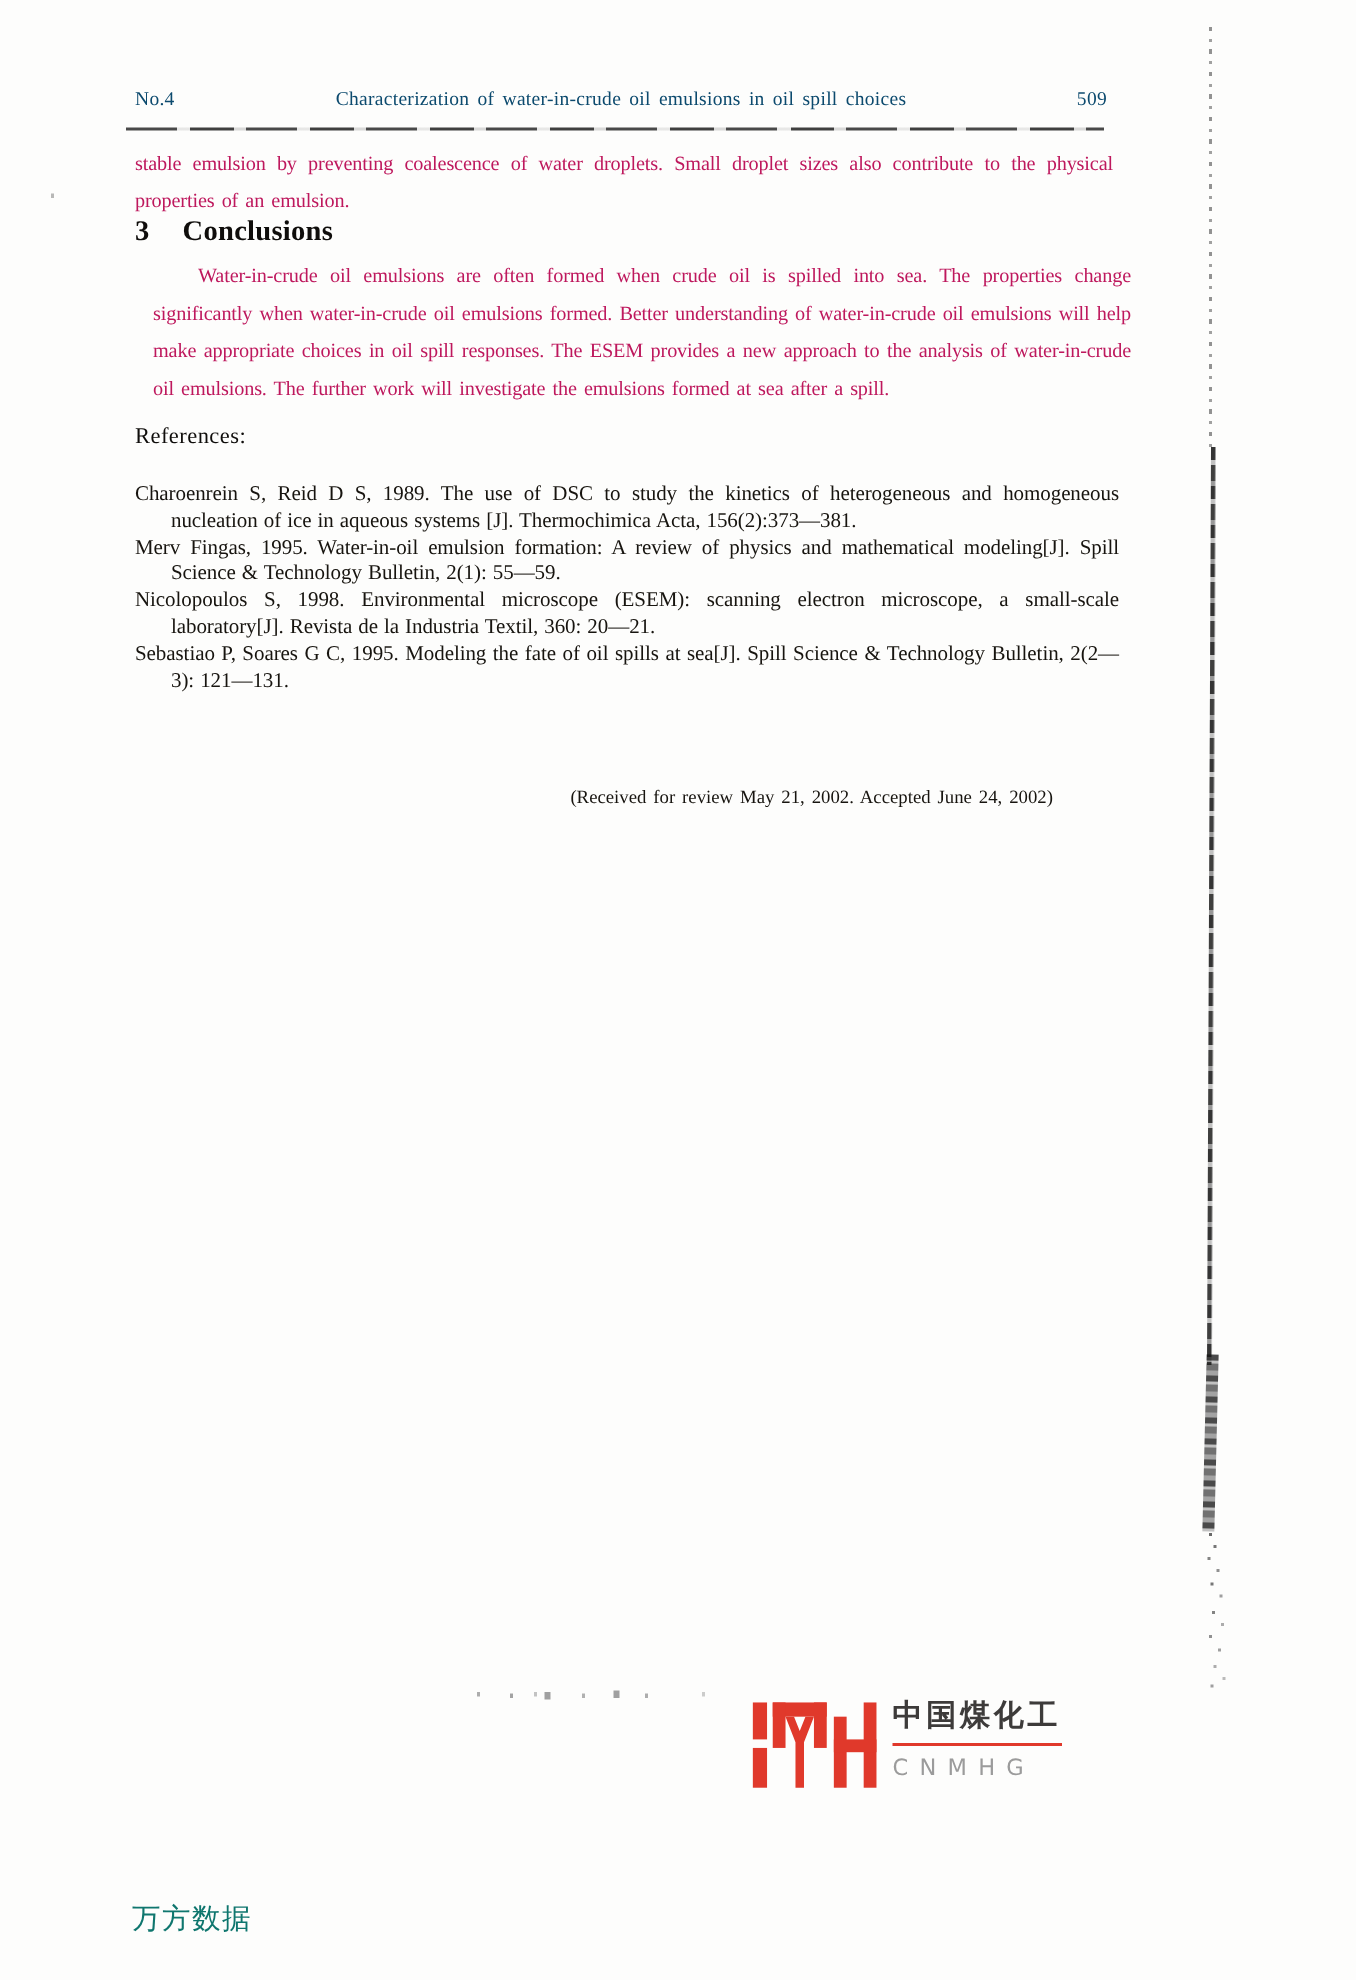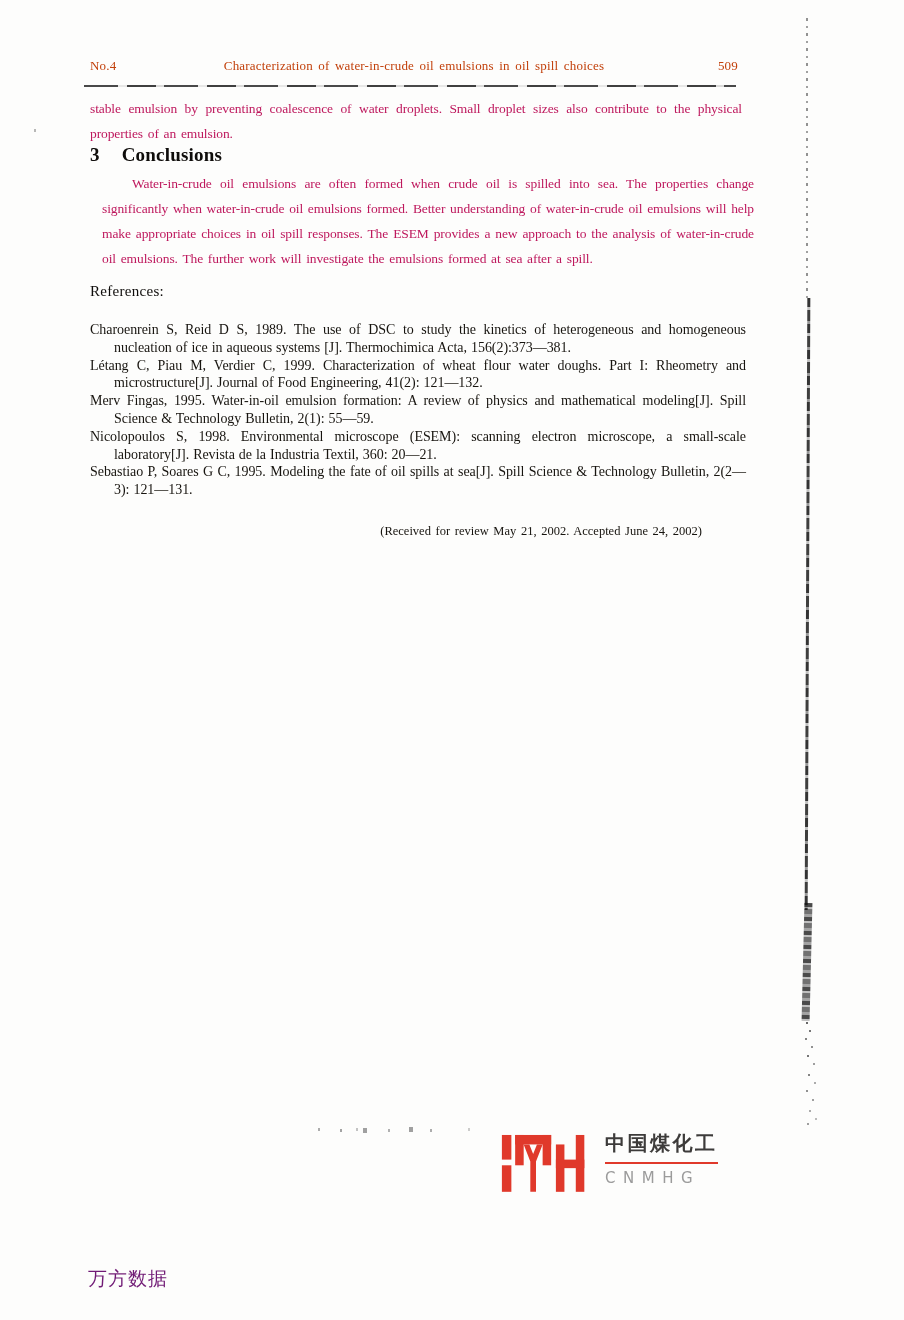--- a/index.html
+++ b/index.html
@@ -9,21 +9,21 @@
     margin:0 auto;
     background:#fdfdfc;
     font-family:"Liberation Serif", serif;
     color:#171513;
     overflow:hidden;
   }
   
   .hdr{
     position:absolute;left:90px;top:58px;width:648px;
     display:flex;align-items:flex-end;
-    font-size:13px;letter-spacing:.2px;color:#c2410c;
+    font-size:13px;letter-spacing:.2px;color:#0c4a6e;
   }
   .hdr .issue{width:70px;text-align:left;}
   .hdr .run-title{flex:1;text-align:center;word-spacing:2px;}
   .hdr .pageno{width:70px;text-align:right;}
   .hdr-rule{
     position:absolute;left:84px;top:85px;width:652px;height:2px;
     background:repeating-linear-gradient(90deg,
       #2a2a2a 0 34px, rgba(42,42,42,.12) 34px 43px,
       #1f1f1f 43px 72px, rgba(42,42,42,.2) 72px 80px);
     filter:blur(.35px);
@@ -90,38 +90,38 @@
     box-shadow:22px 1px 0 #8d8d8d, 38px 0 0 #b5b5b5, 46px 1px 0 1px #8a8a8a,
       70px 1px 0 #9f9f9f, 92px 0 0 1px #8a8a8a, 112px 1px 0 #9a9a9a, 150px 0 0 #c0c0c0;
     opacity:.8;
   }
   .dot-margin{
     position:absolute;left:34px;top:129px;width:2px;height:3px;background:#9a9a9a;opacity:.7;
   }
   
   .watermark{
     position:absolute;left:500px;top:1130px;
-    display:flex;align-items:flex-start;gap:15px;
+    display:flex;align-items:flex-start;gap:5px;
   }
   .wm-mark{display:block;}
   .wm-text{display:flex;flex-direction:column;}
   .wm-cn{
     font-family:"DejaVu Sans",sans-serif;
     font-size:20px;font-weight:600;color:#3d3b3a;letter-spacing:2.5px;
     padding-bottom:5px;border-bottom:2.5px solid #e0392b;
   }
   .wm-en{
     font-family:"DejaVu Sans",sans-serif;
     font-size:15px;font-weight:500;color:#9b9b9b;letter-spacing:7.5px;margin-top:5px;
   }
   
   .wanfang{
     position:absolute;left:88px;top:1266px;
     font-family:"DejaVu Sans",sans-serif;
-    font-size:19px;color:#701a75;letter-spacing:1px;
+    font-size:19px;color:#0f766e;letter-spacing:1px;
   }
 </style>
 </head>
 <body>
 
 <div class="page">
 
   <div class="hdr">
     <span class="issue">No.4</span>
     <span class="run-title">Characterization of water-in-crude oil emulsions in oil spill choices</span>
@@ -131,21 +131,20 @@
 
   <p class="para para-intro">stable emulsion by preventing coalescence of water droplets. Small droplet sizes also contribute to the physical properties of an emulsion.</p>
 
   <h2 class="sec-h"><span class="sec-num">3</span><span>Conclusions</span></h2>
 
   <p class="para para-conc">Water-in-crude oil emulsions are often formed when crude oil is spilled into sea. The properties change significantly when water-in-crude oil emulsions formed. Better understanding of water-in-crude oil emulsions will help make appropriate choices in oil spill responses. The ESEM provides a new approach to the analysis of water-in-crude oil emulsions. The further work will investigate the emulsions formed at sea after a spill.</p>
 
   <h2 class="refs-h">References:</h2>
   <div class="refs">
     <p class="ref">Charoenrein S, Reid D S, 1989. The use of DSC to study the kinetics of heterogeneous and homogeneous nucleation of ice in aqueous systems [J]. Thermochimica Acta, 156(2):373—381.</p>
-    <p class="ref">Létang C, Piau M, Verdier C, 1999. Characterization of wheat flour water doughs. Part I: Rheometry and microstructure[J]. Journal of Food Engineering, 41(2): 121—132.</p>
     <p class="ref">Merv Fingas, 1995. Water-in-oil emulsion formation: A review of physics and mathematical modeling[J]. Spill Science &amp; Technology Bulletin, 2(1): 55—59.</p>
     <p class="ref">Nicolopoulos S, 1998. Environmental microscope (ESEM): scanning electron microscope, a small-scale laboratory[J]. Revista de la Industria Textil, 360: 20—21.</p>
     <p class="ref">Sebastiao P, Soares G C, 1995. Modeling the fate of oil spills at sea[J]. Spill Science &amp; Technology Bulletin, 2(2—3): 121—131.</p>
   </div>
 
   <p class="received">(Received for review May 21, 2002. Accepted June 24, 2002)</p>
 
   <div class="scan-line-top"></div>
   <div class="scan-line-mid"></div>
   <div class="scan-line-low"></div>

